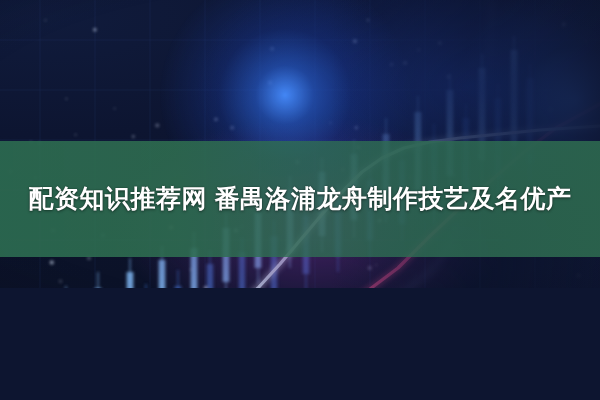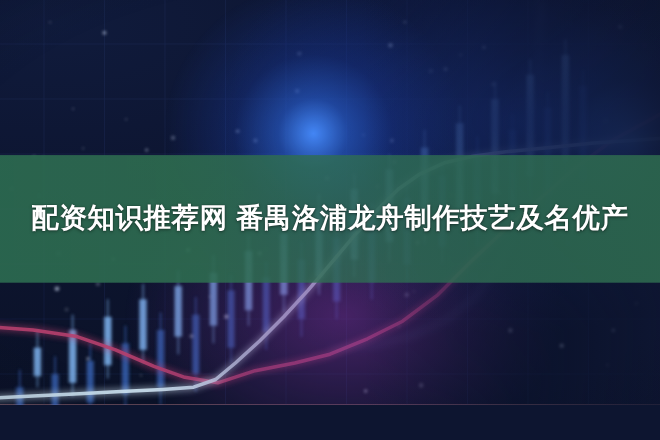--- a/index.html
+++ b/index.html
@@ -1,22 +1,22 @@
 <!DOCTYPE html>
 <html lang="zh"><head>
 <meta charset="utf-8">
 <title>article-banner</title>
 <style>
   html,body{margin:0;padding:0;background:#0d1530;}
   #stage{
     position:relative;
-    width:600px;height:368px;
+    width:600px;height:288px;
     overflow:hidden;
     font-family:"Liberation Sans","DejaVu Sans",sans-serif;
-    background:#fca5a5;
+    background:#a3a3a3;
     user-select:none;
   }
 
   
   .layer{position:absolute;inset:0;}
 
   #bg-base{
     background:
       radial-gradient(120% 90% at 8% 6%, #101b3c 0%, #0d1531 45%, #0b1228 100%);
   }

